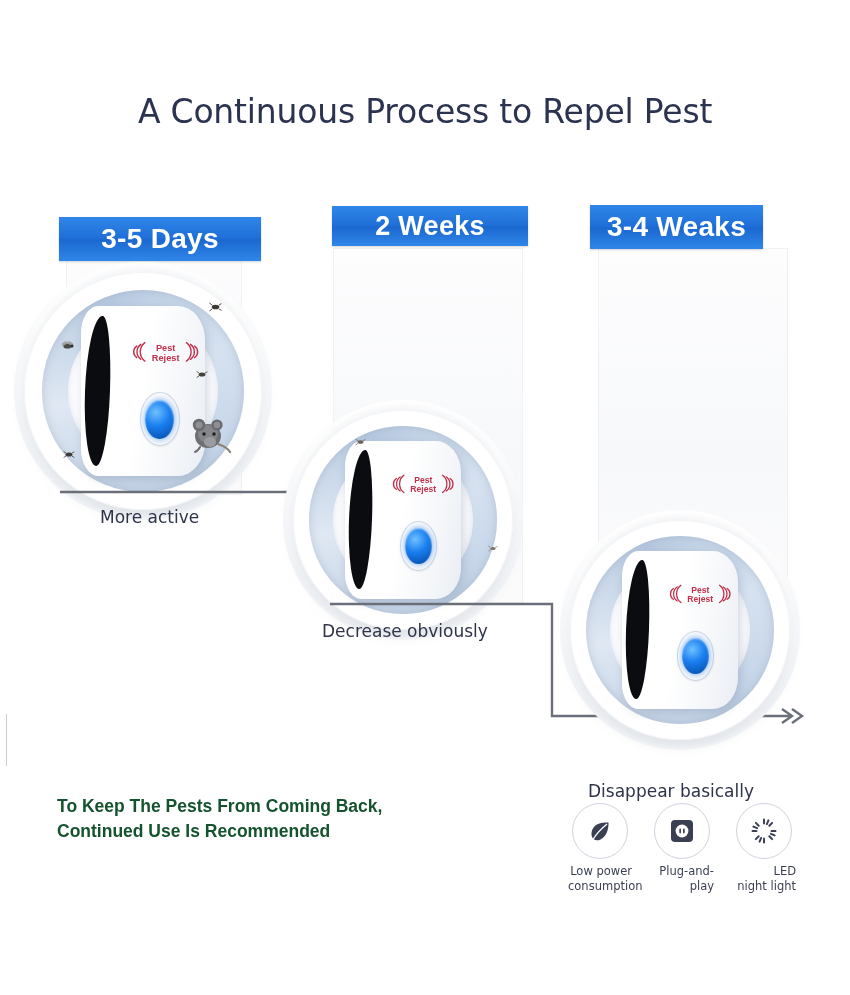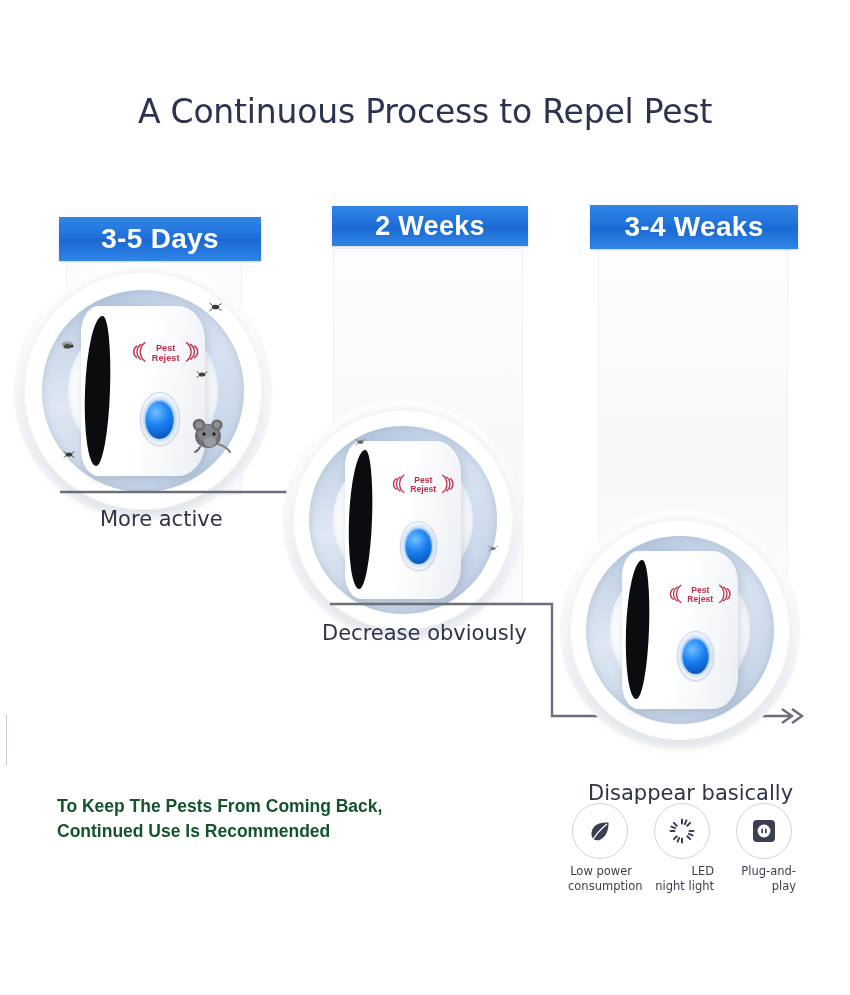--- a/index.html
+++ b/index.html
@@ -165,21 +165,21 @@
   .pest svg { display: block; }
 
   
   .connector { position: absolute; }
   .connector svg { display: block; overflow: visible; }
 
   
   .caption {
     position: absolute;
     font-family: "DejaVu Sans", sans-serif;
-    font-size: 21px;
+    font-size: 17px;
     color: #2f3448;
     white-space: nowrap;
   }
 
   
   .footer-note {
     position: absolute;
     left: 57px;
     top: 794px;
     font-family: "Liberation Sans", sans-serif;
@@ -369,21 +369,21 @@
   <div class="connector" style="left:330px; top:600px;">
     <svg width="480" height="140" viewBox="0 0 480 140">
       <polyline points="0,4 222,4 222,116 462,116" fill="none" stroke="#6b6f7a" stroke-width="2.4"></polyline>
       <polyline points="452,109 462,116 452,123" fill="none" stroke="#6b6f7a" stroke-width="2.4"></polyline>
       <polyline points="462,109 472,116 462,123" fill="none" stroke="#6b6f7a" stroke-width="2.4"></polyline>
     </svg>
   </div>
 
   <div class="stage-panel" style="left:598px; top:248px; width:190px; height:345px;"></div>
 
-  <div class="badge" style="left:590px; top:205px; width:208px; height:44px; font-size:28px;">3-4 Weaks</div>
+  <div class="badge" style="left:590px; top:205px; width:173px; height:44px; font-size:28px;">3-4 Weaks</div>
 
   <div class="device" style="left:560px; top:510px; width:240px; height:240px;">
     <div class="halo"></div>
     <div class="ring-outer"></div>
     <div class="ring-blue"></div>
     <div class="ring-inner-white"></div>
     <div class="unit">
       <div class="slot"></div>
       <div class="logo">
         <svg viewBox="0 0 120 48" aria-hidden="true">
@@ -418,47 +418,47 @@
           <path d="M21 7 C15.5 11.5 10.5 16.5 7 22.5" stroke="#ffffff" stroke-width="1.3" fill="none"></path>
         </svg>
       </div>
       <div class="flabel">Low power
 consumption</div>
     </div>
 
     <div class="feature">
       <div class="circle">
         <svg width="28" height="28" viewBox="0 0 28 28">
+          <rect x="3" y="3" width="22" height="22" rx="4" fill="#3b3f52"></rect>
+          <circle cx="14" cy="14" r="6.4" fill="#ffffff"></circle>
+          <rect x="11.3" y="11.6" width="1.7" height="4.8" rx="0.8" fill="#3b3f52"></rect>
+          <rect x="15" y="11.6" width="1.7" height="4.8" rx="0.8" fill="#3b3f52"></rect>
+        </svg>
+      </div>
+      <div class="flabel">Plug-and-play</div>
+    </div>
+
+    <div class="feature">
+      <div class="circle">
+        <svg width="28" height="28" viewBox="0 0 28 28">
           <g fill="#3b3f52">
             <rect x="13" y="1.5" width="2" height="6" rx="1"></rect>
             <rect x="13" y="20.5" width="2" height="6" rx="1"></rect>
             <rect x="1.5" y="13" width="6" height="2" rx="1"></rect>
             <rect x="20.5" y="13" width="6" height="2" rx="1"></rect>
             <rect x="13" y="1.5" width="2" height="6" rx="1" transform="rotate(45 14 14)"></rect>
             <rect x="13" y="20.5" width="2" height="6" rx="1" transform="rotate(45 14 14)"></rect>
             <rect x="1.5" y="13" width="6" height="2" rx="1" transform="rotate(45 14 14)"></rect>
             <rect x="20.5" y="13" width="6" height="2" rx="1" transform="rotate(45 14 14)"></rect>
             <rect x="13" y="1.5" width="2" height="6" rx="1" transform="rotate(22.5 14 14)"></rect>
             <rect x="13" y="20.5" width="2" height="6" rx="1" transform="rotate(22.5 14 14)"></rect>
             <rect x="1.5" y="13" width="6" height="2" rx="1" transform="rotate(22.5 14 14)"></rect>
             <rect x="20.5" y="13" width="6" height="2" rx="1" transform="rotate(22.5 14 14)"></rect>
           </g>
         </svg>
       </div>
       <div class="flabel">LED
 night light</div>
     </div>
 
-    <div class="feature">
-      <div class="circle">
-        <svg width="28" height="28" viewBox="0 0 28 28">
-          <rect x="3" y="3" width="22" height="22" rx="4" fill="#3b3f52"></rect>
-          <circle cx="14" cy="14" r="6.4" fill="#ffffff"></circle>
-          <rect x="11.3" y="11.6" width="1.7" height="4.8" rx="0.8" fill="#3b3f52"></rect>
-          <rect x="15" y="11.6" width="1.7" height="4.8" rx="0.8" fill="#3b3f52"></rect>
-        </svg>
-      </div>
-      <div class="flabel">Plug-and-play</div>
-    </div>
-
   </div>
 
 </div>
 
 </body></html>

